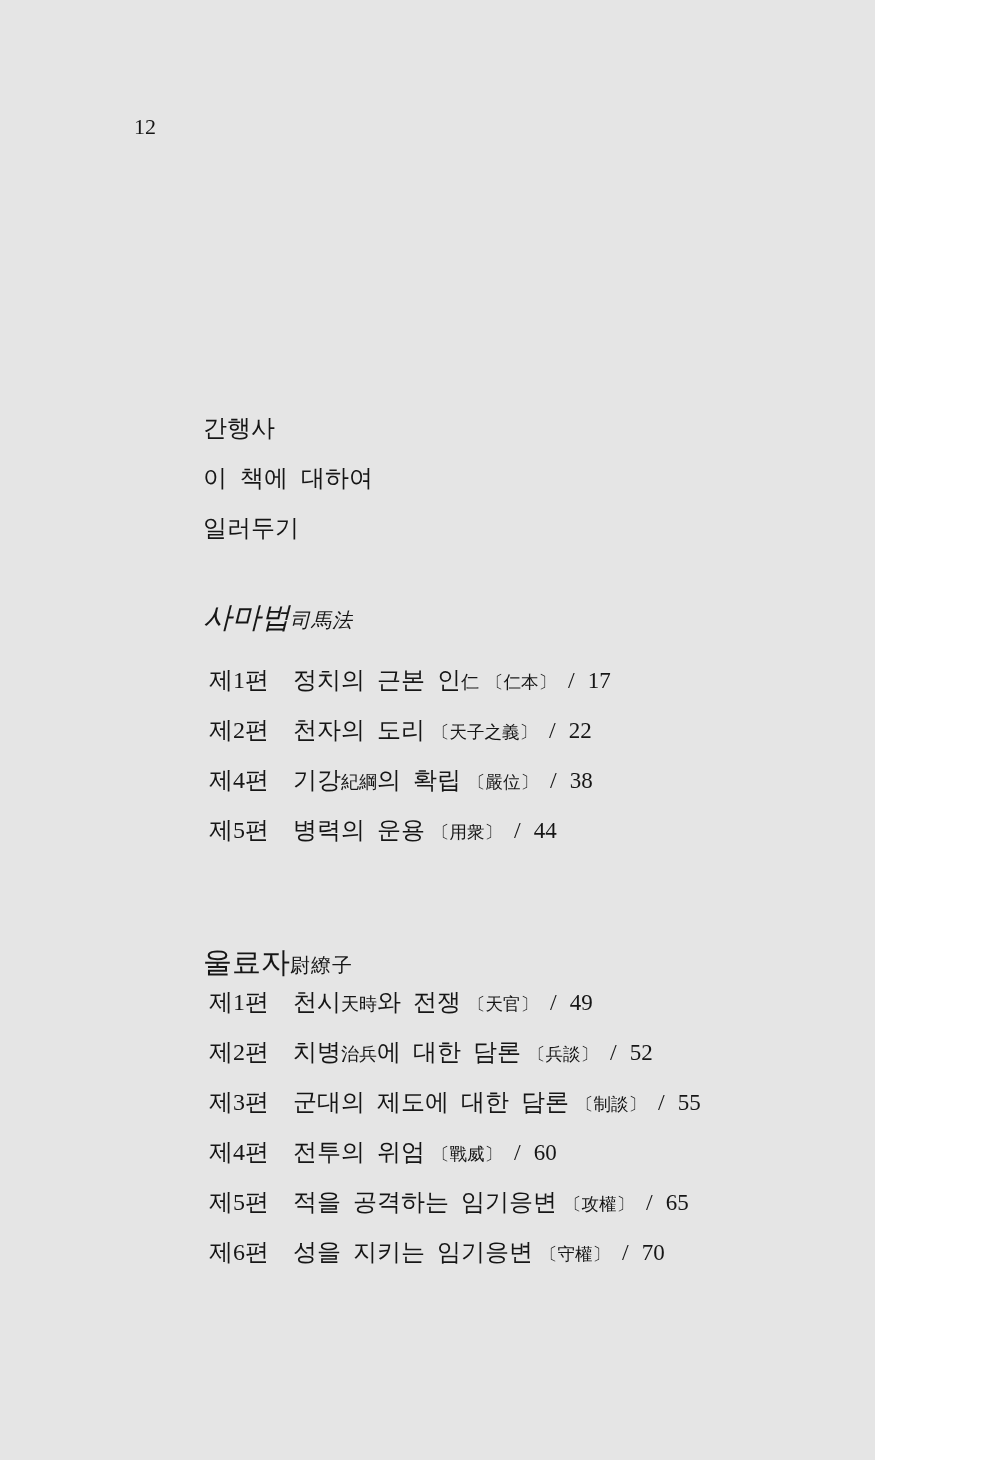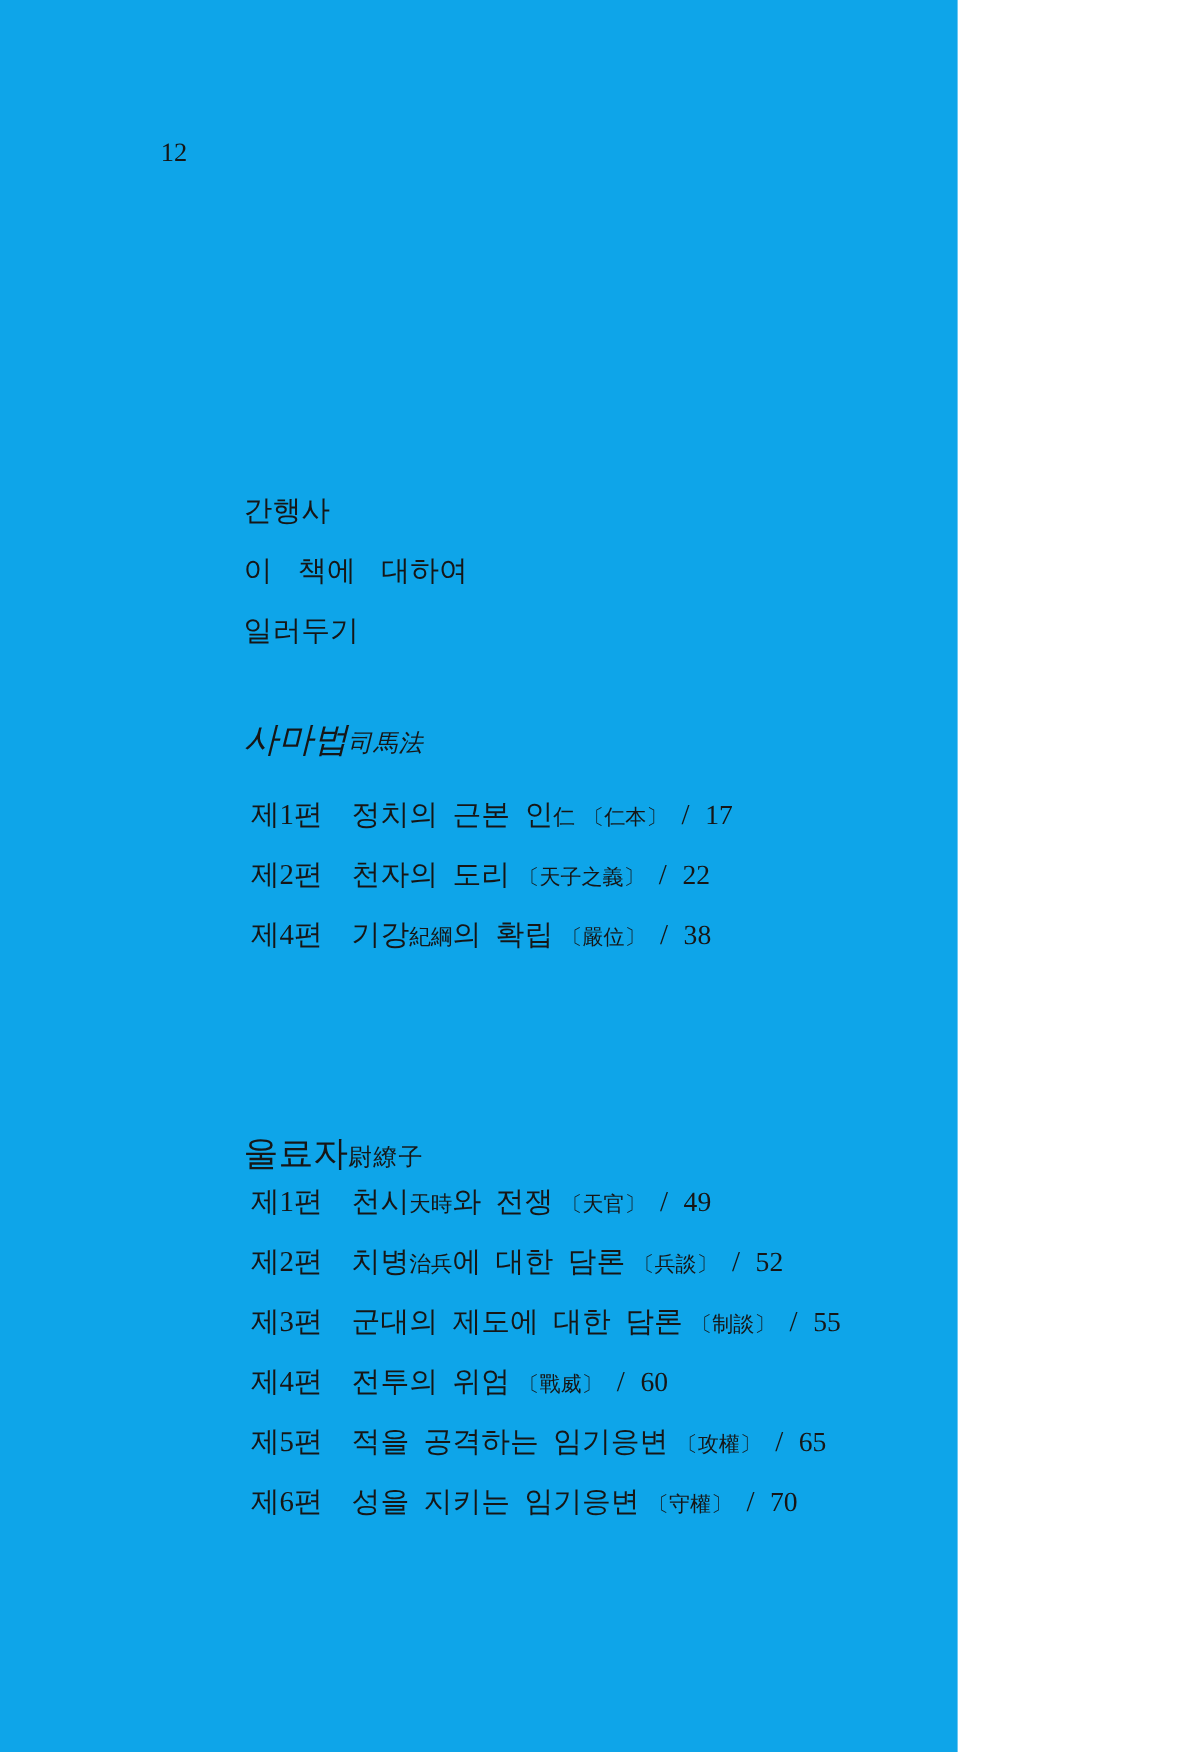--- a/index.html
+++ b/index.html
@@ -1,20 +1,20 @@
 <!DOCTYPE html>
 <html><head>
 <meta charset="utf-8">
 <style>
   html, body { margin: 0; padding: 0; background: #ffffff; }
   .page {
     position: relative;
-    width: 798px;
+    width: 875px;
     height: 1460px;
-    background: #0ea5e9;
+    background: #e5e5e5;
     color: #161616;
     font-family: "Liberation Serif", "DejaVu Serif", serif;
     overflow: hidden;
   }
   .page-number {
     position: absolute;
     left: 134px;
     top: 112px;
     font-size: 22px;
     line-height: 30px;
@@ -29,21 +29,20 @@
     line-height: 40px;
     word-spacing: 18px;
     letter-spacing: 1px;
   }
   .front-matter {
     position: absolute;
     left: 203px;
     top: 403px;
     font-size: 24px;
     word-spacing: 7px;
-    font-family: Liberation Mono, monospace;
   }
   .fm-item { height: 50px; line-height: 50px; white-space: nowrap; }
   .section-header {
     position: absolute;
     left: 203px;
     font-size: 29px;
     line-height: 40px;
     white-space: nowrap;
   }
   #sec1-header { top: 597px; font-style: italic; }
@@ -78,20 +77,21 @@
     <div class="fm-item">이 책에 대하여</div>
     <div class="fm-item">일러두기</div>
   </div>
 
   <div class="section-header" id="sec1-header"><span>사마법</span><span class="section-hanja">司馬法</span></div>
 
   <div class="entries" id="sec1-entries">
     <div class="entry"><span class="entry-label">제1편</span><span class="entry-title"><span>정치의 근본 인</span><span class="hanja-inline">仁</span><span></span><span class="bracket">〔仁本〕</span><span class="slash">/</span><span class="pagenum">17</span></span></div>
     <div class="entry"><span class="entry-label">제2편</span><span class="entry-title"><span>천자의 도리</span><span class="hanja-inline"></span><span></span><span class="bracket">〔天子之義〕</span><span class="slash">/</span><span class="pagenum">22</span></span></div>
     <div class="entry"><span class="entry-label">제4편</span><span class="entry-title"><span>기강</span><span class="hanja-inline">紀綱</span><span>의 확립</span><span class="bracket">〔嚴位〕</span><span class="slash">/</span><span class="pagenum">38</span></span></div>
+    <div class="entry"><span class="entry-label">제5편</span><span class="entry-title"><span>병력의 운용</span><span class="hanja-inline"></span><span></span><span class="bracket">〔用衆〕</span><span class="slash">/</span><span class="pagenum">44</span></span></div>
   </div>
 
   <div class="section-header" id="sec2-header"><span>울료자</span><span class="section-hanja">尉繚子</span></div>
 
   <div class="entries" id="sec2-entries">
     <div class="entry"><span class="entry-label">제1편</span><span class="entry-title"><span>천시</span><span class="hanja-inline">天時</span><span>와 전쟁</span><span class="bracket">〔天官〕</span><span class="slash">/</span><span class="pagenum">49</span></span></div>
     <div class="entry"><span class="entry-label">제2편</span><span class="entry-title"><span>치병</span><span class="hanja-inline">治兵</span><span>에 대한 담론</span><span class="bracket">〔兵談〕</span><span class="slash">/</span><span class="pagenum">52</span></span></div>
     <div class="entry"><span class="entry-label">제3편</span><span class="entry-title"><span>군대의 제도에 대한 담론</span><span class="hanja-inline"></span><span></span><span class="bracket">〔制談〕</span><span class="slash">/</span><span class="pagenum">55</span></span></div>
     <div class="entry"><span class="entry-label">제4편</span><span class="entry-title"><span>전투의 위엄</span><span class="hanja-inline"></span><span></span><span class="bracket">〔戰威〕</span><span class="slash">/</span><span class="pagenum">60</span></span></div>
     <div class="entry"><span class="entry-label">제5편</span><span class="entry-title"><span>적을 공격하는 임기응변</span><span class="hanja-inline"></span><span></span><span class="bracket">〔攻權〕</span><span class="slash">/</span><span class="pagenum">65</span></span></div>

